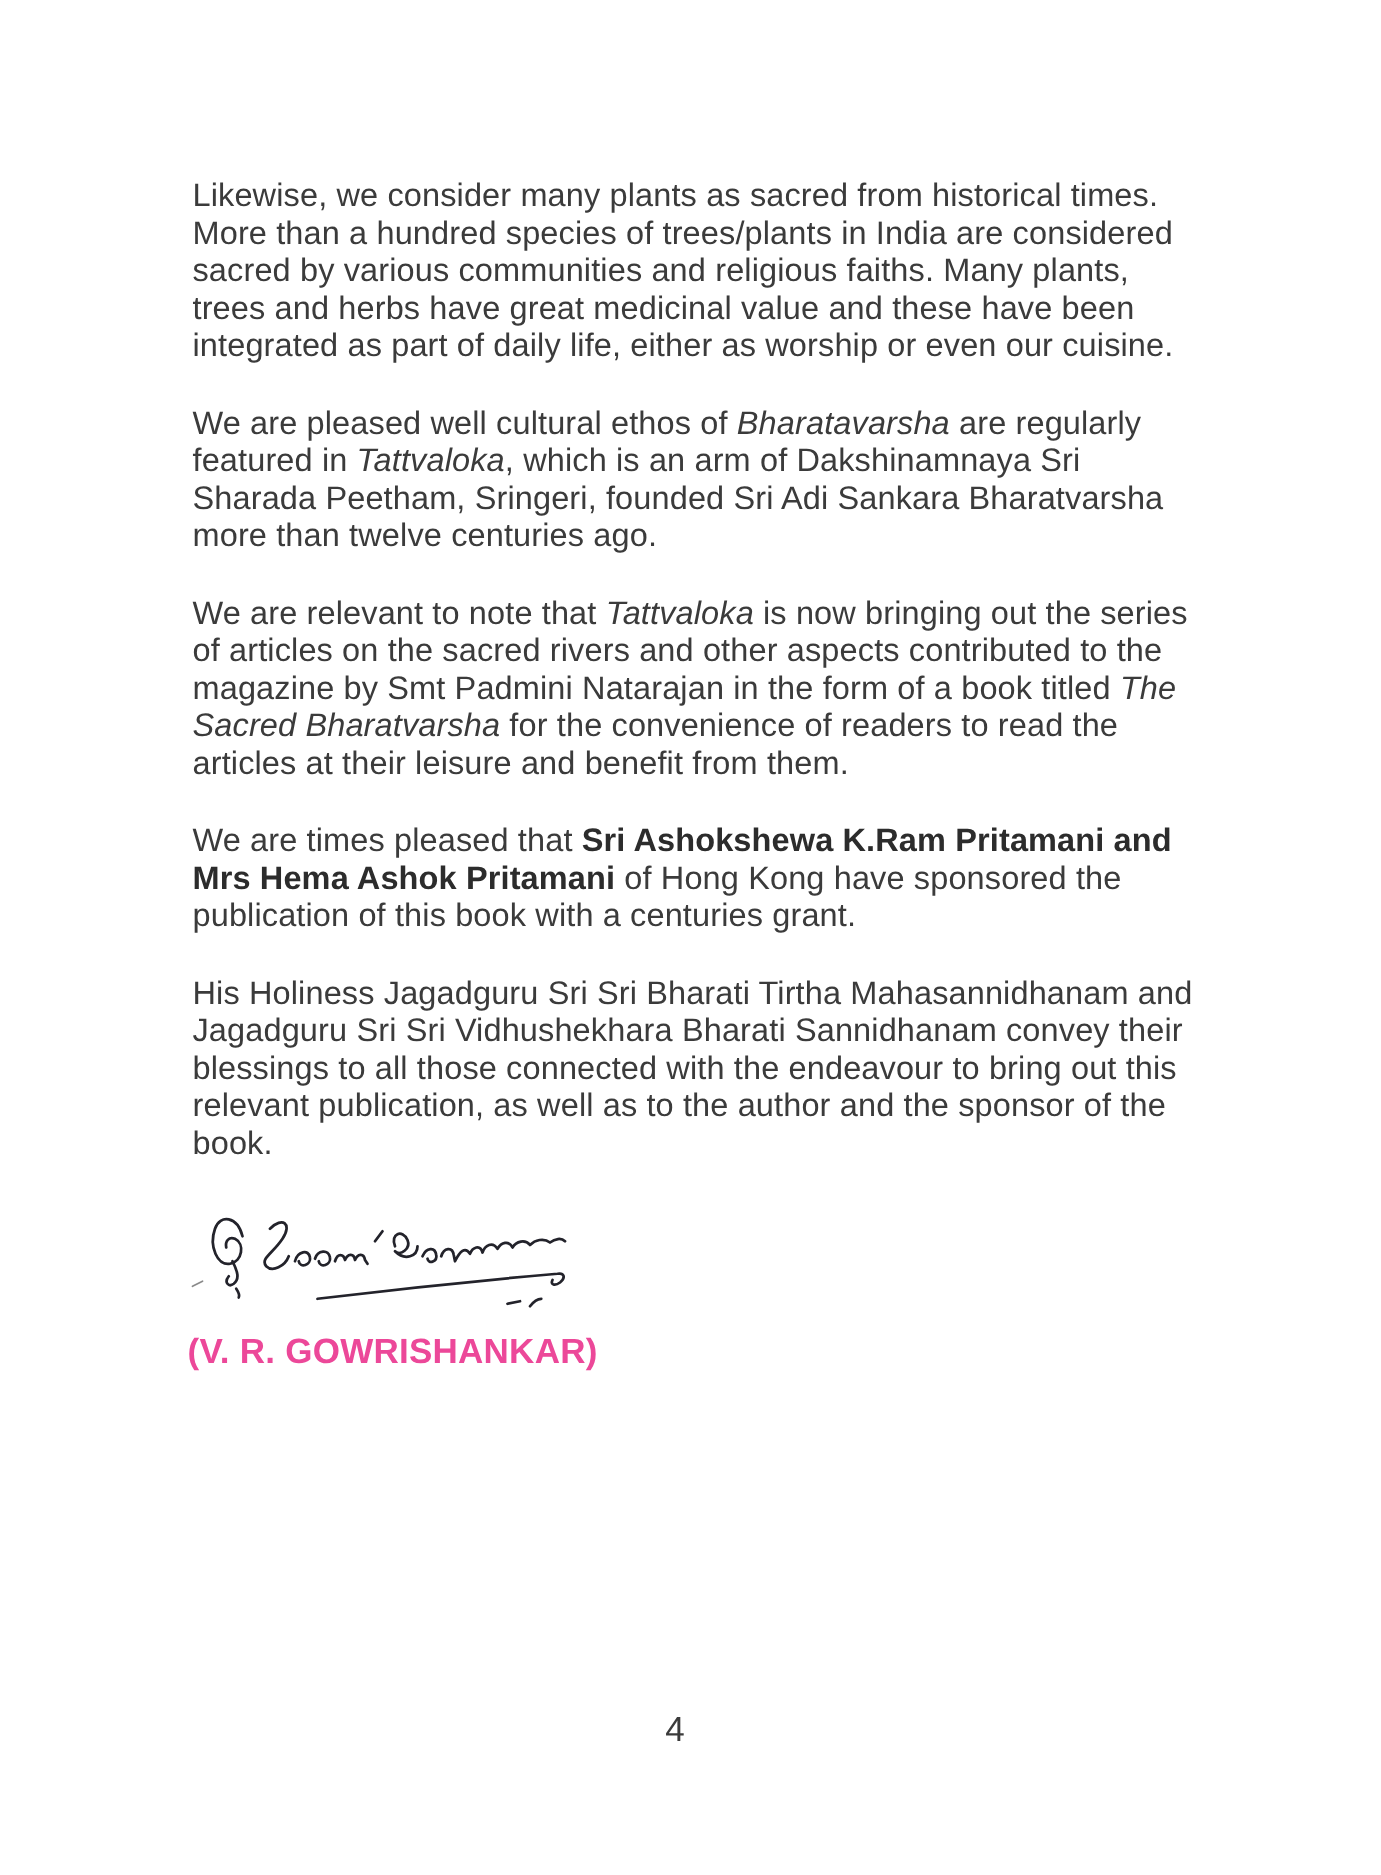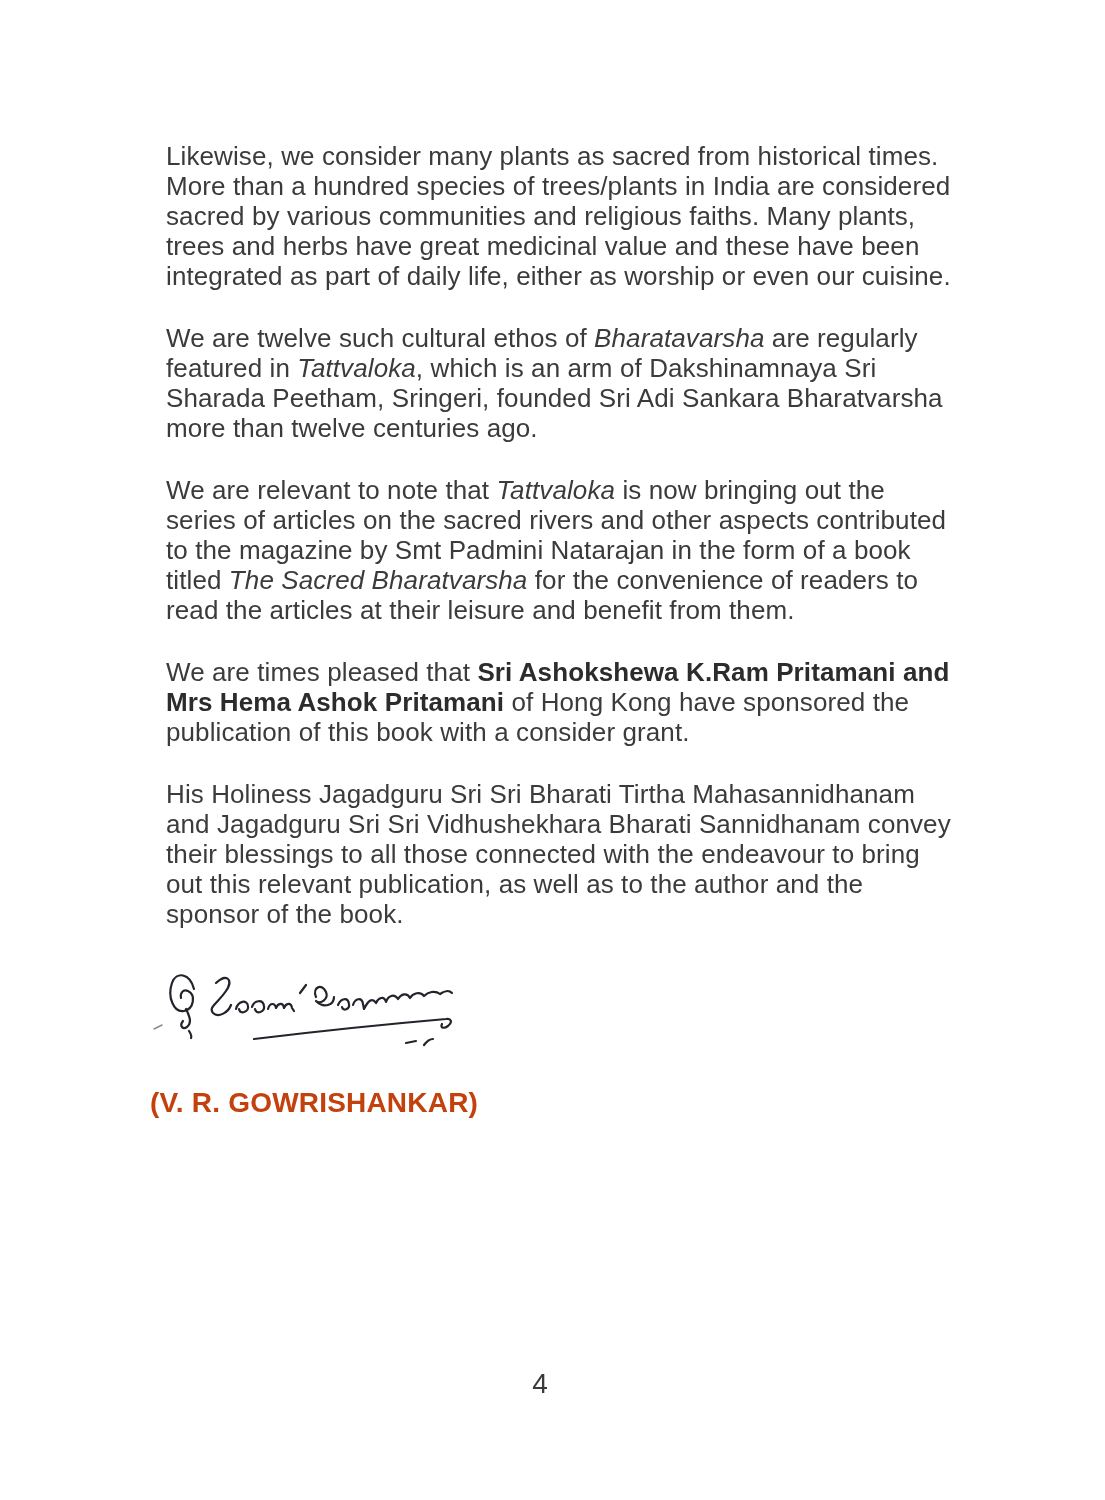--- a/index.html
+++ b/index.html
@@ -20,60 +20,59 @@
     height: 1500px;
     background: #ffffff;
   }
   .content {
     position: absolute;
     left: 150px;
     top: 141px;
     width: 812px;
   }
   p.para {
-    margin: 0 0 32px 16px;
+    margin: 0 0 32px 4px;
     font-size: 26px;
     line-height: 30px;
     color: #3b3b3b;
     letter-spacing: 0.1px;
   }
   p.para em { }
   p.para strong { font-weight: bold; color: #2c2c2c; }
   .signature-block {
     margin-top: 36px;
     height: 100px;
   }
   .signature-block svg { display: block; }
   .signatory-name {
-    margin-top: 22px;
     font-size: 28px;
     font-weight: bold;
-    color: #c2410c;
+    color: #ec4899;
     letter-spacing: 0.2px;
   }
   .page-number {
     position: absolute;
     top: 1368px;
     left: 0;
     width: 1080px;
     text-align: center;
     font-size: 28px;
     color: #3b3b3b;
   }
 </style>
 </head>
 <body>
 
 <div class="page">
   <div class="content">
 
     <p class="para"><span>Likewise, we consider many plants as sacred from historical times. More than a hundred species of trees/plants in India are considered sacred by various communities and religious faiths. Many plants, trees and herbs have great medicinal value and these have been integrated as part of daily life, either as worship or even our cuisine.</span></p>
-    <p class="para"><span>We are twelve such cultural ethos of </span><em>Bharatavarsha</em><span> are regularly featured in </span><em>Tattvaloka</em><span>, which is an arm of Dakshinamnaya Sri Sharada Peetham, Sringeri, founded Sri Adi Sankara Bharatvarsha more than twelve centuries ago.</span></p>
+    <p class="para"><span>We are pleased well cultural ethos of </span><em>Bharatavarsha</em><span> are regularly featured in </span><em>Tattvaloka</em><span>, which is an arm of Dakshinamnaya Sri Sharada Peetham, Sringeri, founded Sri Adi Sankara Bharatvarsha more than twelve centuries ago.</span></p>
     <p class="para"><span>We are relevant to note that </span><em>Tattvaloka</em><span> is now bringing out the series of articles on the sacred rivers and other aspects contributed to the magazine by Smt Padmini Natarajan in the form of a book titled </span><em>The Sacred Bharatvarsha</em><span> for the convenience of readers to read the articles at their leisure and benefit from them.</span></p>
-    <p class="para"><span>We are times pleased that </span><strong>Sri Ashokshewa K.Ram Pritamani and Mrs Hema Ashok Pritamani</strong><span> of Hong Kong have sponsored the publication of this book with a consider grant.</span></p>
+    <p class="para"><span>We are times pleased that </span><strong>Sri Ashokshewa K.Ram Pritamani and Mrs Hema Ashok Pritamani</strong><span> of Hong Kong have sponsored the publication of this book with a centuries grant.</span></p>
     <p class="para"><span>His Holiness Jagadguru Sri Sri Bharati Tirtha Mahasannidhanam and Jagadguru Sri Sri Vidhushekhara Bharati Sannidhanam convey their blessings to all those connected with the endeavour to bring out this relevant publication, as well as to the author and the sponsor of the book.</span></p>
 
     <div class="signature-block">
       <svg width="330" height="95" viewBox="0 0 330 95" fill="none" stroke="#23232b" stroke-width="2.2" stroke-linecap="round" stroke-linejoin="round">
 
         <path d="M 4,64 L 12,60" stroke-width="1.4" stroke="#8a8a8a"></path>
 
         <path d="M 44,24 C 40,8 26,6 22,18 C 17,32 24,48 34,46 C 44,44 46,30 38,26 C 33,24 30,28 31,33"></path>
         <path d="M 36,44 C 40,52 42,58 37,62 C 33,65 29,61 33,56"></path>
         <path d="M 39,66 C 41,69 42,71 41,73"></path>

